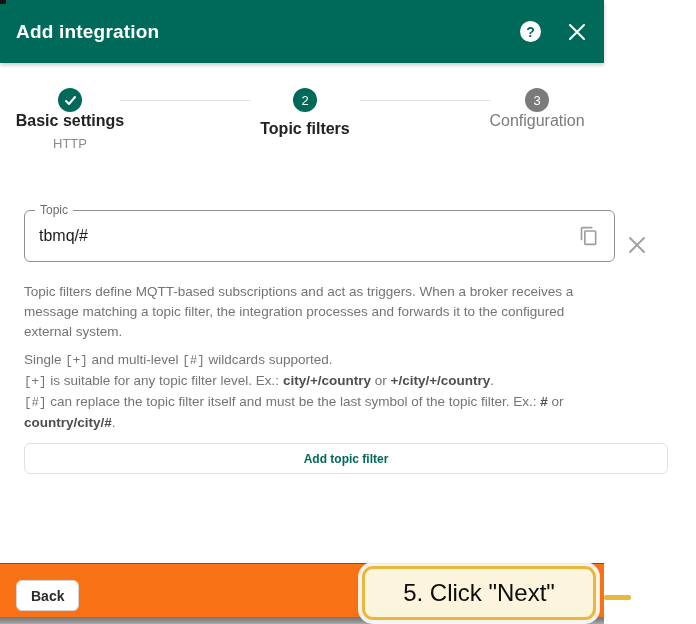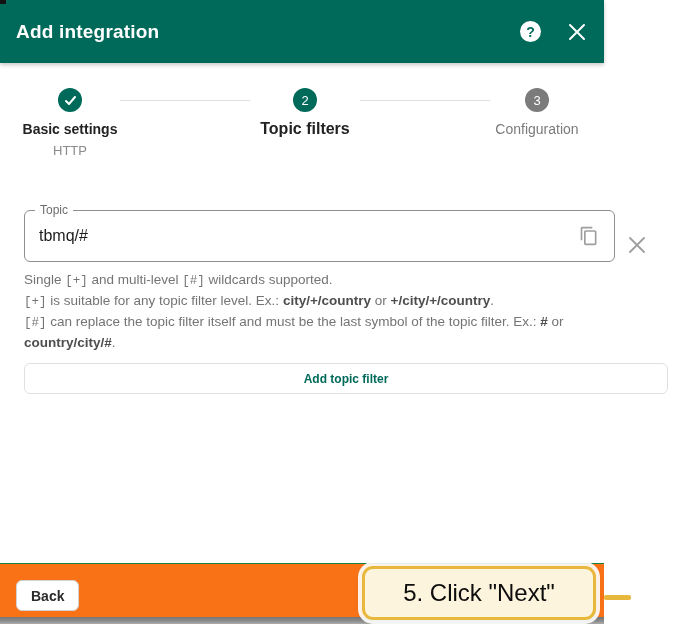--- a/index.html
+++ b/index.html
@@ -41,21 +41,21 @@
   .step.w2 { width: 110px; }
   .step.w3 { width: 94px; }
   .circle {
     width: 24px; height: 24px; border-radius: 50%;
     display: flex; align-items: center; justify-content: center;
     color: #fff; font-size: 13px; flex: 0 0 auto;
   }
   .circle.done, .circle.active { background: var(--accent, #006A5A); }
   .circle.gray { background: var(--step-inactive, #757575); }
   .connector { flex: 1; height: 1px; background: #e1e1e1; margin-top: 12px; }
-  .step-label { margin-top: 9px; font-size: 14px; font-weight: bold; color: #222; white-space: nowrap; }
+  .step-label { font-size: 16px; font-weight: bold; color: #222; white-space: nowrap; }
   .step-label.big { font-size: 16px; margin-top: 8px; }
   .step-label.gray { font-weight: normal; color: var(--step-inactive, #8b8b8b); }
   .step-sub { margin-top: 6px; font-size: 13px; color: #8b8b8b; }
 
   
   .topic-row { margin: 40px 24px 0 24px; display: flex; align-items: flex-end; }
   .field {
     position: relative; flex: 0 0 591px; height: 52px;
     border: 1px solid #8f8f8f; border-radius: 6px;
     display: flex; align-items: center; padding: 0 6px 0 14px;
@@ -186,20 +186,21 @@
     </div>
     <button class="icon-btn clear-btn">
       <span>
         <svg width="20" height="20" viewBox="0 0 20 20">
             <path d="M3 3 L17 17 M17 3 L3 17" stroke="#9e9e9e" stroke-width="1.8" stroke-linecap="round" fill="none"></path>
           </svg>
       </span>
     </button>
   </div>
 
+  <div class="desc">Topic filters define MQTT-based subscriptions and act as triggers. When a broker receives a message matching a topic filter, the integration processes and forwards it to the configured external system.</div>
 
   <div class="wildcards">
     <p><span>Single </span><span class="code">[+]</span><span> and multi-level </span><span class="code">[#]</span><span> wildcards supported.</span></p>
     <p><span class="code">[+]</span><span> is suitable for any topic filter level. Ex.: </span><span class="bold">city/+/country</span><span> or </span><span class="bold">+/city/+/country</span><span>.</span></p>
     <p><span class="code">[#]</span><span> can replace the topic filter itself and must be the last symbol of the topic filter. Ex.: </span><span class="bold">#</span><span> or </span><span class="bold">country/city/#</span><span>.</span></p>
   </div>
 
   <button class="add-filter-btn">Add topic filter</button>
 
   <div class="footer">

